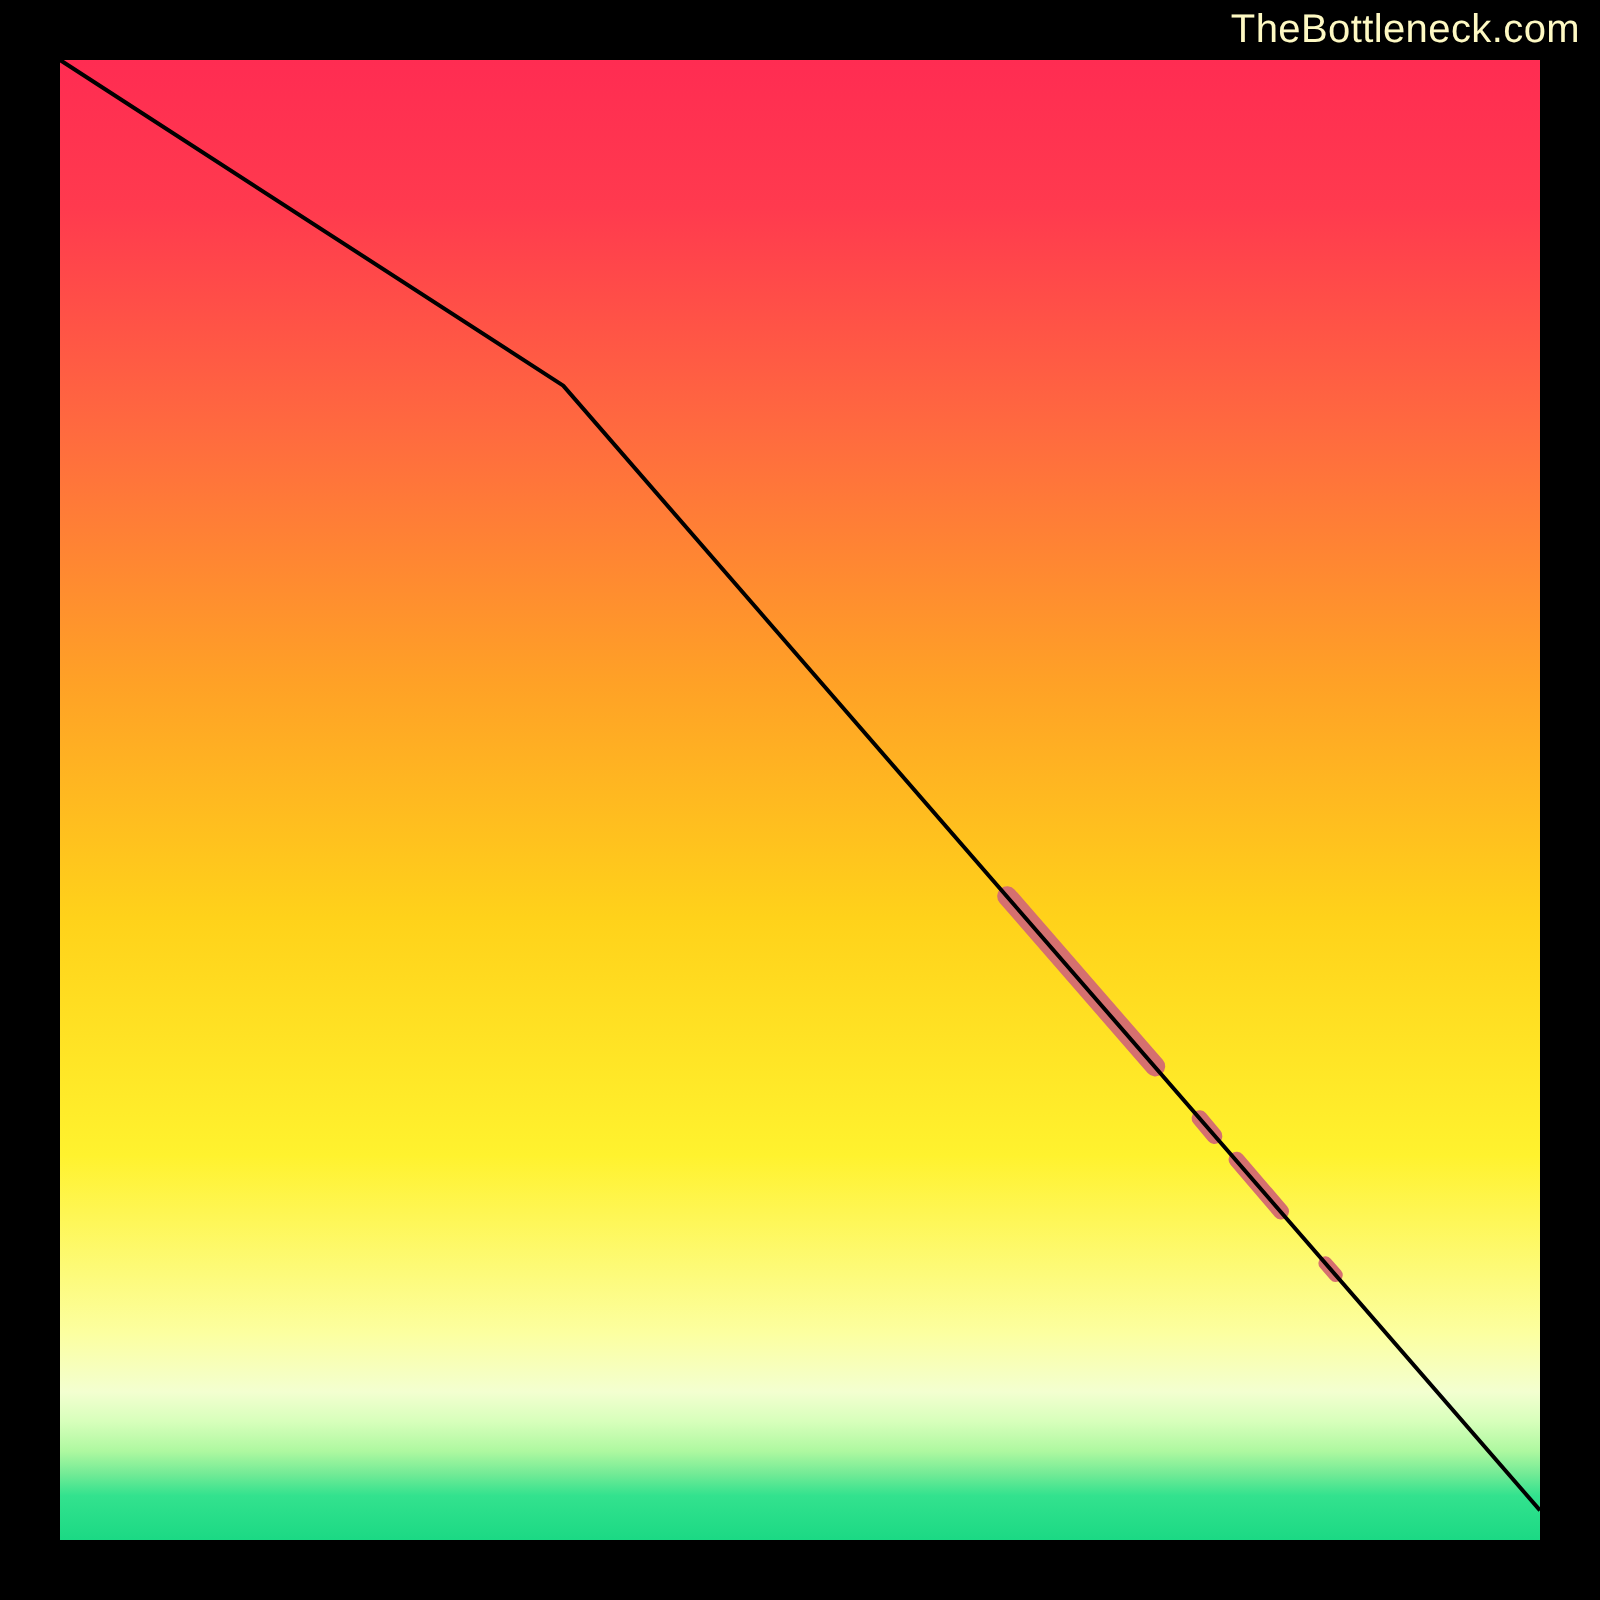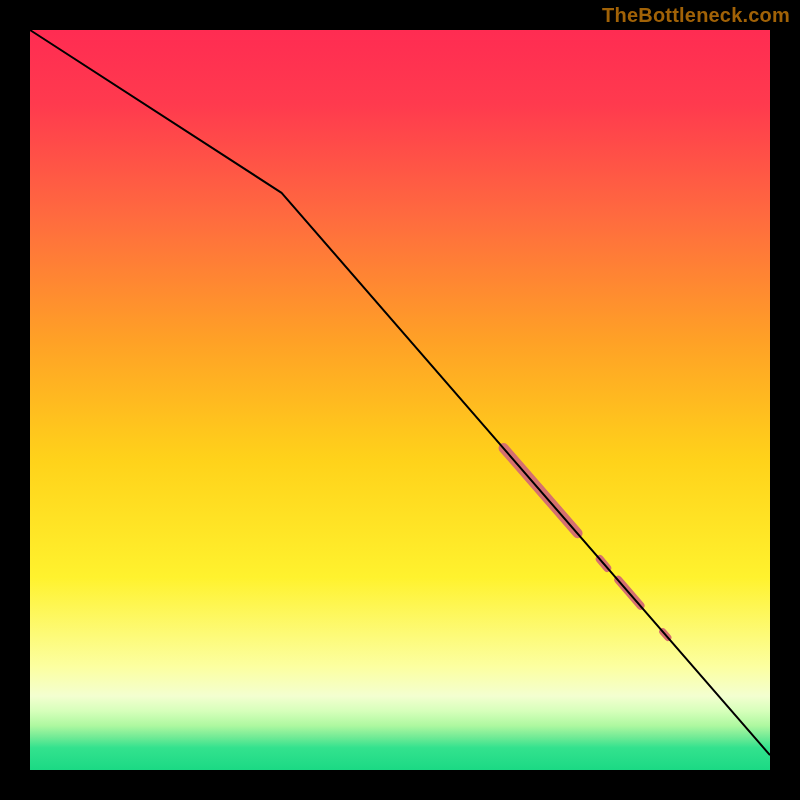--- a/index.html
+++ b/index.html
@@ -20,22 +20,22 @@
   svg.chart {
     position: absolute;
     top: 0;
     left: 0;
   }
   .watermark {
     position: absolute;
     top: 4px;
     right: 10px;
     font-size: 20px;
-    font-weight: 700;
-    color: #a16207;
+    font-weight: 400;
+    color: #fef9c3;
     letter-spacing: 0.2px;
     user-select: none;
   }
 </style>
 </head>
 <body>
 
 <div class="frame">
   <svg class="chart" width="800" height="800" viewBox="0 0 800 800">
     <defs>

